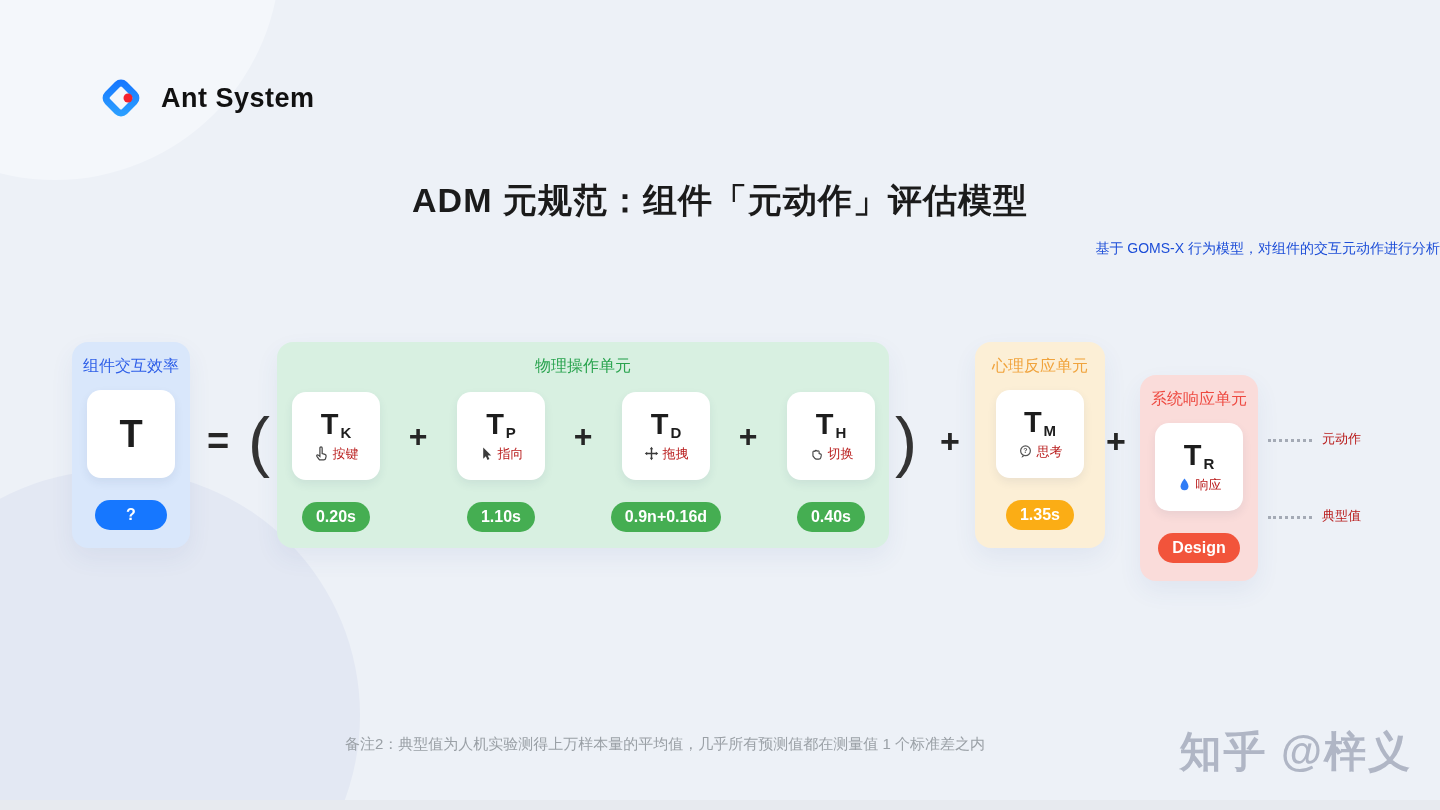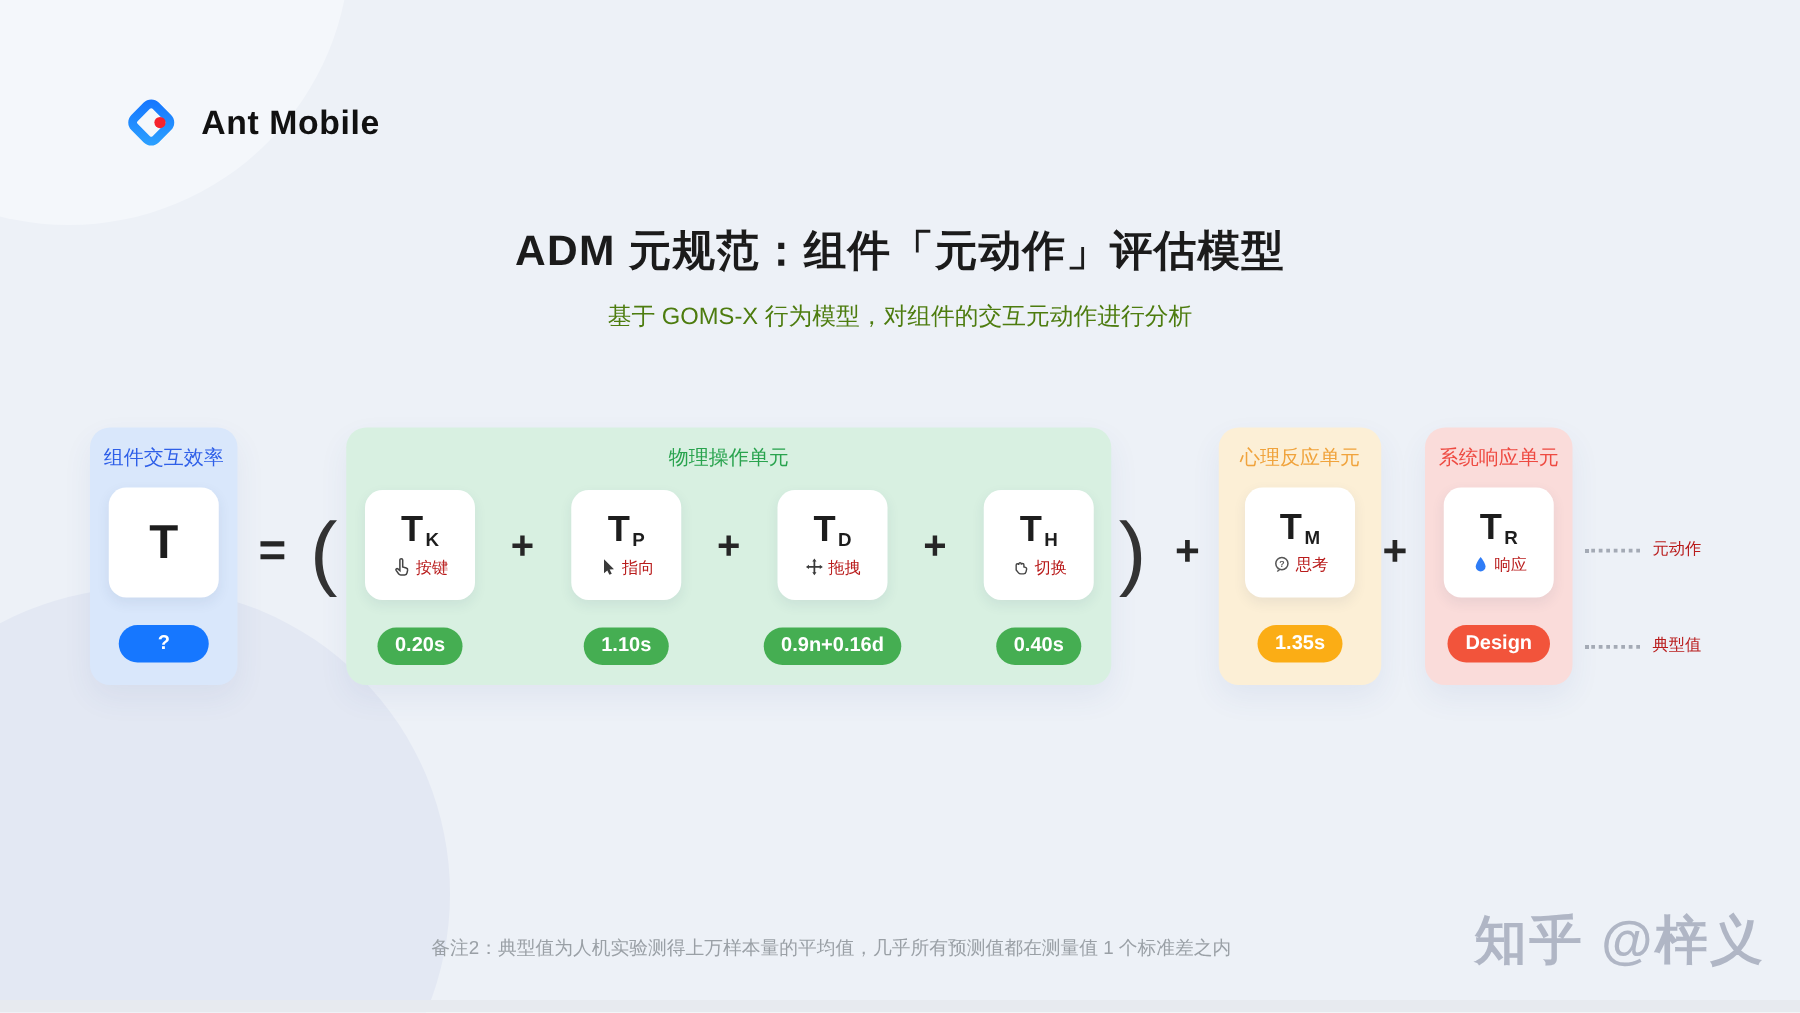--- a/index.html
+++ b/index.html
@@ -11,33 +11,33 @@
   .blob { position:absolute; border-radius:50%; }
   .blob-tl { left:-170px; top:-270px; width:450px; height:450px; background:#f4f7fb; }
   .blob-bl { left:-130px; bottom:-150px; width:490px; height:490px; background:#e3e8f3; }
   .bottom-strip { position:absolute; left:0; right:0; bottom:0; height:10px; background:#e7eaef; }
 
   .brand { position:absolute; left:95px; top:72px; display:flex; align-items:center; gap:14px; }
   .brand-name { font-size:27px; font-weight:800; color:#111; letter-spacing:0.5px; }
 
   .page-title { position:absolute; left:0; top:178px; width:100%; text-align:center;
                 font-size:34px; font-weight:700; color:#1b1b1b; letter-spacing:1px; }
-  .page-subtitle { position:absolute; left:0; top:240px; width:100%; text-align:center;
-                   font-size:19px; color:#4d7c0f; }
+  .page-subtitle { position:absolute; left:0; top:240px; width:100%; text-align:right;
+                   font-size:14px; color:#1d4ed8; }
 
   
   .group { position:absolute; top:342px; height:206px; border-radius:16px;
            display:flex; flex-direction:column; align-items:center;
            box-shadow:0 10px 24px rgba(60,90,150,0.07); }
   .group-label { margin-top:14px; font-size:16px; font-weight:500; white-space:nowrap; }
 
   .g-blue   { left:72px;   width:118px; background:#d9e7fb; }
   .g-green  { left:277px;  width:612px; background:#d8f0e1; }
   .g-orange { left:975px;  width:130px; background:#fcefd6; }
-  .g-red    { left:1140px; width:118px; background:#fadcda; }
+  .g-red    { left:1140px; width:118px; background:#fadcda;margin-top:33px; }
 
   .lbl-blue   { color:#2e5fe8; }
   .lbl-green  { color:#29a34e; position:absolute; top:0; left:0; width:100%; text-align:center; margin-top:14px; }
   .lbl-orange { color:#f0a33c; }
   .lbl-red    { color:#ee4a41; }
 
   .tcard { width:88px; height:88px; background:#ffffff; border-radius:14px;
            box-shadow:0 4px 10px rgba(40,60,100,0.08);
            display:flex; flex-direction:column; align-items:center; justify-content:center; gap:6px; }
   .group > .tcard { margin-top:13px; }
@@ -74,21 +74,21 @@
   .paren-open  { left:259px; top:441px; }
   .paren-close { left:906px; top:441px; }
 
   
   .legend-line { position:absolute; left:1268px; width:44px; border-top:3px dotted #a4aab5; }
   .ll-1 { top:439px; } .ll-2 { top:516px; }
   .legend-label { position:absolute; left:1322px; font-size:13px; color:#b91c1c; white-space:nowrap; }
   .lg-1 { top:430px; } .lg-2 { top:507px; }
 
   .note { position:absolute; left:345px; font-size:15px; color:#9aa0a6; white-space:nowrap; }
-  .note-1 { top:706px; } .note-2 { top:735px;margin-top:14px; }
+  .note-1 { top:706px; } .note-2 { top:735px; }
 
   .watermark { position:absolute; right:28px; top:724px; font-size:42px; font-weight:600;
                color:rgba(165,172,188,0.85); letter-spacing:2px; white-space:nowrap;text-align:center; }
 </style>
 </head>
 <body>
 
 <div class="canvas">
 
   <div class="blob blob-tl"></div>
@@ -99,21 +99,21 @@
     <svg width="52" height="52" viewBox="0 0 52 52">
       <defs>
         <linearGradient id="adlg" x1="0" y1="0" x2="1" y2="1">
           <stop offset="0" stop-color="#1677ff"></stop>
             <stop offset="1" stop-color="#2b9fff"></stop>
         </linearGradient>
       </defs>
       <rect x="14" y="14" width="24" height="24" rx="5" fill="none" stroke="url(#adlg)" stroke-width="7" transform="rotate(45 26 26)"></rect>
       <circle cx="33" cy="26" r="4.5" fill="#f5222d"></circle>
     </svg>
-    <span class="brand-name">Ant Mobile</span>
+    <span class="brand-name">Ant System</span>
   </div>
 
   <h1 class="page-title">ADM 元规范：组件「元动作」评估模型</h1>
   <p class="page-subtitle">基于 GOMS-X 行为模型，对组件的交互元动作进行分析</p>
 
   <div class="group g-blue">
     <div class="group-label lbl-blue">组件交互效率</div>
     <div class="tcard big">
       <div class="trow">
         <span class="tsym">T</span>

